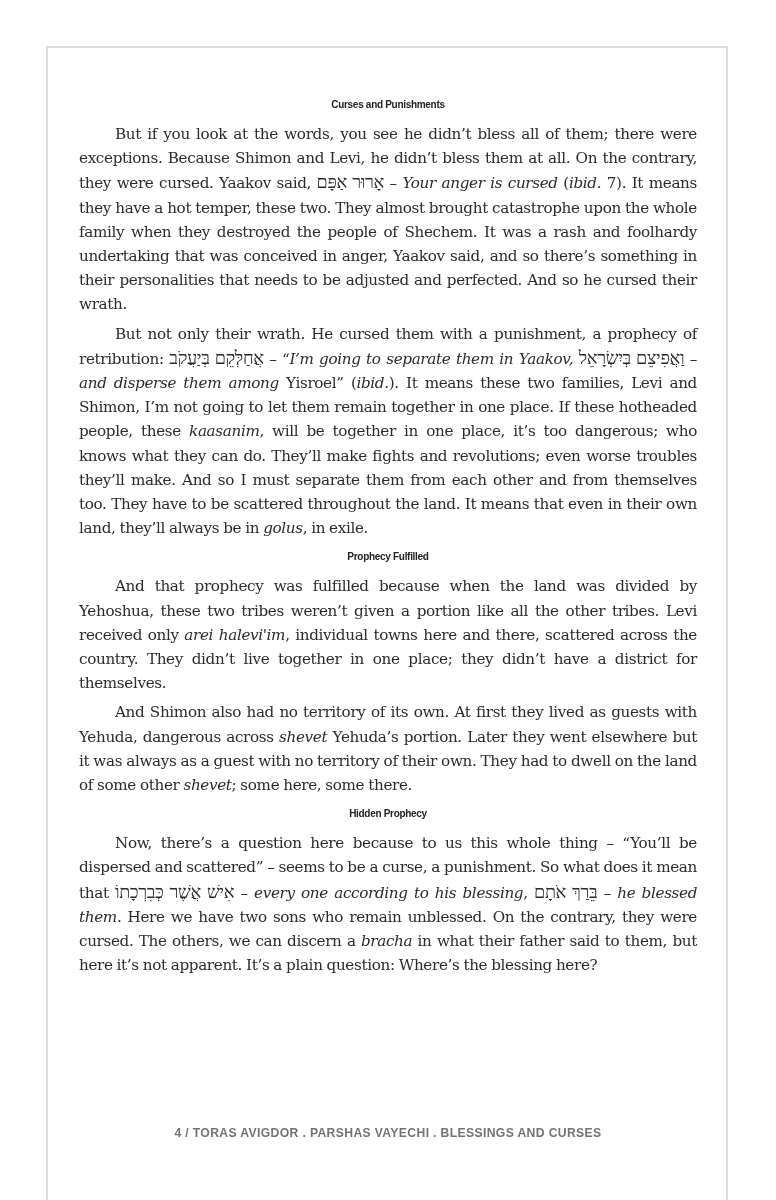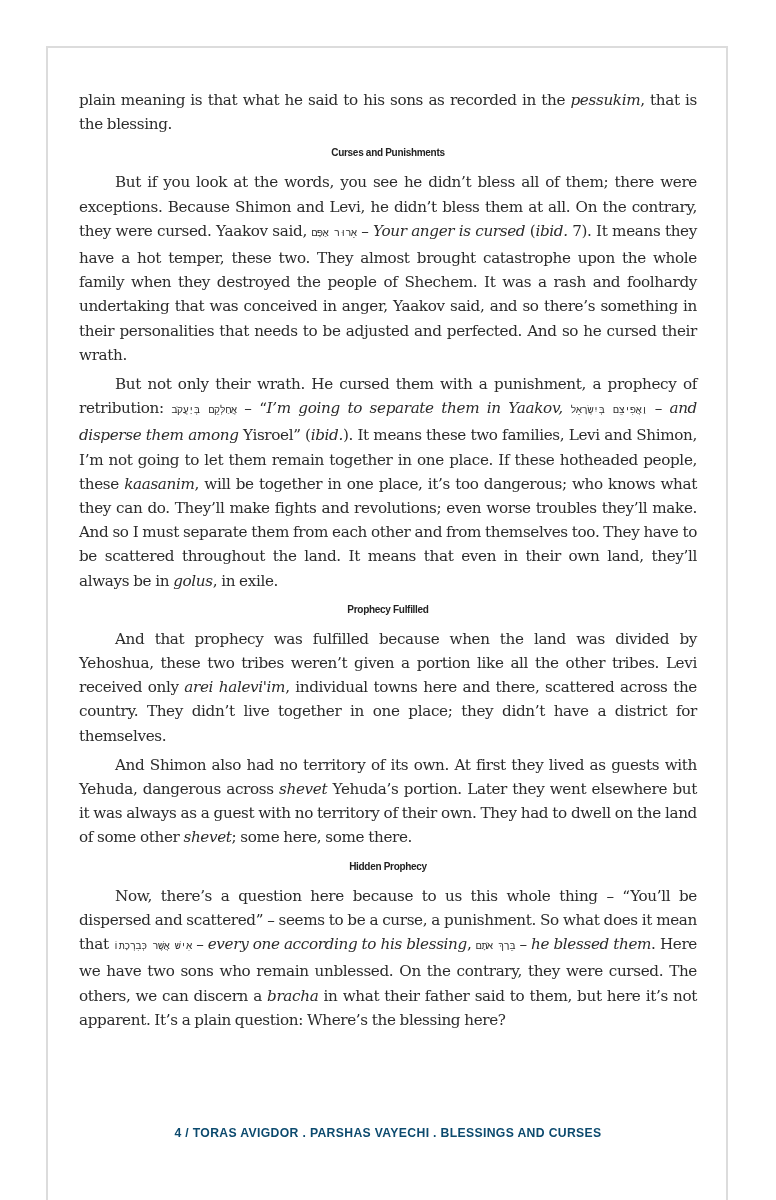--- a/index.html
+++ b/index.html
@@ -11,35 +11,34 @@
   .content {
     position: absolute; left: 79px; top: 88px; width: 618px;
     font-family: "DejaVu Serif", serif; font-size: 15.2px; line-height: 24.2px; color: #2b2b2b;
   }
   .para { margin: 0 0 5px 0; text-align: justify; text-indent: 36px; hyphens: none; letter-spacing: -0.35px; word-spacing: -0.5px; }
   .para.noindent { text-indent: 0; }
   .heading {
     font-family: "Liberation Sans", sans-serif; font-weight: bold; font-size: 10px;
     text-align: center; margin: 5px 0 5px 0; line-height: 24px; color: #222; letter-spacing: -0.3px;
   }
-  .heb { font-family: Liberation Mono, monospace; font-size: 10px; direction: rtl; unicode-bidi: isolate; }
+  .heb { font-family: Liberation Serif, serif; font-size: 18px; direction: rtl; unicode-bidi: isolate; }
   em { font-style: italic; }
   .footer {
     position: absolute; left: 0; width: 776px; top: 1126px; text-align: center;
     font-family: "Liberation Sans", sans-serif; font-weight: bold; font-size: 12.2px;
-    color: #0c4a6e; letter-spacing: 0.35px;
+    color: #737373; letter-spacing: 0.35px;
   }
 </style>
 </head>
 <body>
 
 <div class="page"></div>
 
 <div class="content" id="content">
-    <p class="para noindent"><span>plain meaning is that what he said to his sons as recorded in the </span><em>pessukim</em><span>, that is the blessing.</span></p>
     <div class="heading">Curses and Punishments</div>
     <p class="para"><span>But if you look at the words, you see he didn’t bless all of them; there were exceptions. Because Shimon and Levi, he didn’t bless them at all. On the contrary, they were cursed. Yaakov said, </span><span class="heb" lang="he">אָרוּר אַפָּם</span><span> – </span><em>Your anger is cursed</em><span> (</span><em>ibid.</em><span> 7). It means they have a hot temper, these two. They almost brought catastrophe upon the whole family when they destroyed the people of Shechem. It was a rash and foolhardy undertaking that was conceived in anger, Yaakov said, and so there’s something in their personalities that needs to be adjusted and perfected. And so he cursed their wrath.</span></p>
     <p class="para"><span>But not only their wrath. He cursed them with a punishment, a prophecy of retribution: </span><span class="heb" lang="he">אֲחַלְּקֵם בְּיַעֲקֹב</span><span> – “</span><em>I’m going to separate them in Yaakov, </em><span class="heb" lang="he">וַאֲפִיצֵם בְּיִשְׂרָאֵל</span><span> – </span><em>and disperse them among</em><span> Yisroel” (</span><em>ibid.</em><span>). It means these two families, Levi and Shimon, I’m not going to let them remain together in one place. If these hotheaded people, these </span><em>kaasanim</em><span>, will be together in one place, it’s too dangerous; who knows what they can do. They’ll make fights and revolutions; even worse troubles they’ll make. And so I must separate them from each other and from themselves too. They have to be scattered throughout the land. It means that even in their own land, they’ll always be in </span><em>golus</em><span>, in exile.</span></p>
     <div class="heading">Prophecy Fulfilled</div>
     <p class="para"><span>And that prophecy was fulfilled because when the land was divided by Yehoshua, these two tribes weren’t given a portion like all the other tribes. Levi received only </span><em>arei halevi'im</em><span>, individual towns here and there, scattered across the country. They didn’t live together in one place; they didn’t have a district for themselves.</span></p>
     <p class="para"><span>And Shimon also had no territory of its own. At first they lived as guests with Yehuda, dangerous across </span><em>shevet</em><span> Yehuda’s portion. Later they went elsewhere but it was always as a guest with no territory of their own. They had to dwell on the land of some other </span><em>shevet</em><span>; some here, some there.</span></p>
     <div class="heading">Hidden Prophecy</div>
     <p class="para"><span>Now, there’s a question here because to us this whole thing – “You’ll be dispersed and scattered” – seems to be a curse, a punishment. So what does it mean that </span><span class="heb" lang="he">אִישׁ אֲשֶׁר כְּבִרְכָתוֹ</span><span> – </span><em>every one according to his blessing</em><span>, </span><span class="heb" lang="he">בֵּרַךְ אֹתָם</span><span> – </span><em>he blessed them</em><span>. Here we have two sons who remain unblessed. On the contrary, they were cursed. The others, we can discern a </span><em>bracha</em><span> in what their father said to them, but here it’s not apparent. It’s a plain question: Where’s the blessing here?</span></p>
   </div>
 

